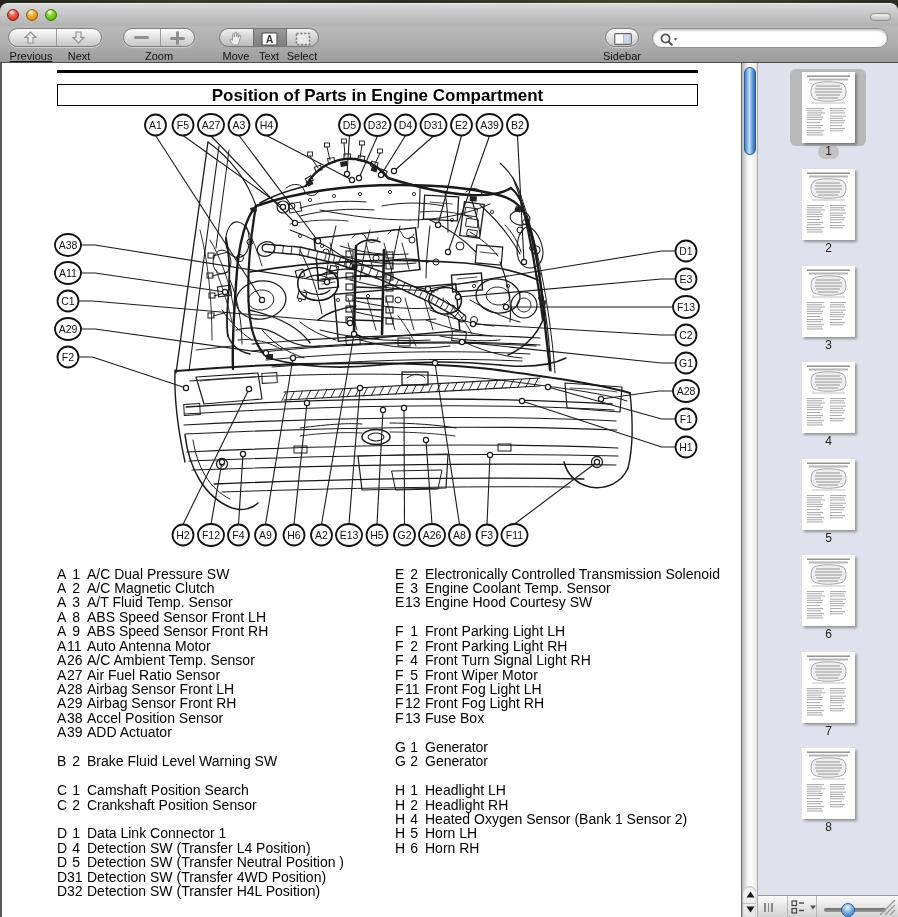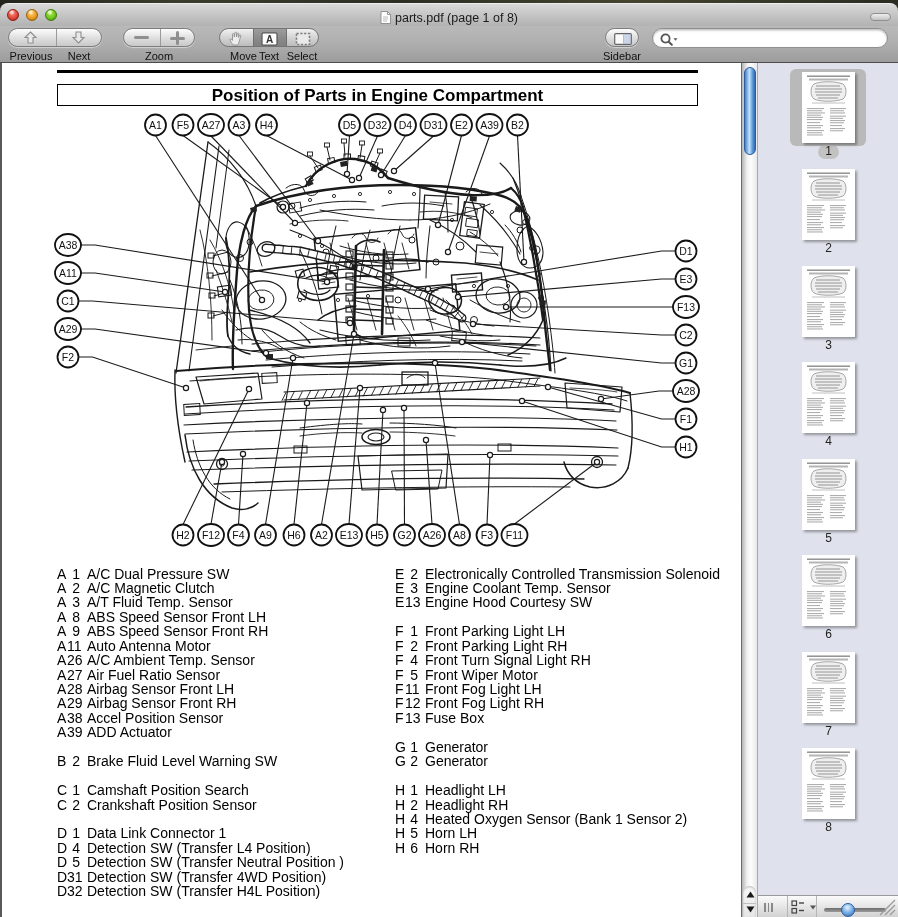--- a/index.html
+++ b/index.html
@@ -45,39 +45,34 @@
 
 </style>
 </head>
 <body>
 <div id="win">
   <div id="strip" class="abs"></div>
   <div id="titlebar" class="abs">
     <div id="lr" class="light"></div>
       <div id="lo" class="light"></div>
       <div id="lg" class="light"></div>
-    <div id="wtitle" class="abs"><svg width="11" height="13" viewBox="0 0 11 13">
-          <path d="M1 0.5 h6.5 l3 3 V12.5 H1 Z" fill="#fdfdfd" stroke="#8a8a8a" stroke-width="0.9"></path>
-          <path d="M7.5 0.5 v3 h3" fill="none" stroke="#8a8a8a" stroke-width="0.9"></path>
-          <path d="M3 6 h5 M3 8 h5 M3 10 h4" stroke="#aaa" stroke-width="0.8"></path>
-        </svg>parts.pdf (page 1 of 8)</div>
     <div id="lozenge" class="abs"></div>
   </div>
   <div id="toolbar" class="abs">
 
     <div class="cap" style="left:8px;width:94px;">
       <div class="seg" style="left:47px;"></div>
       <svg class="abs" style="left:14px;top:2px;" width="15" height="13" viewBox="0 0 15 13">
           <path d="M7.5 1 L13 6.5 H10 V12 H5 V6.5 H2 Z" fill="#e8e8e8" stroke="#8f8f8f" stroke-width="1.1"></path>
         </svg>
       <svg class="abs" style="left:62px;top:2px;" width="15" height="13" viewBox="0 0 15 13">
           <path d="M7.5 12 L13 6.5 H10 V1 H5 V6.5 H2 Z" fill="#e8e8e8" stroke="#8f8f8f" stroke-width="1.1"></path>
         </svg>
     </div>
-    <div class="tlabel" style="left:4px;width:54px;">Previous</div>
+    <div class="tlabel" style="left:4px;width:54px;text-decoration:underline;">Previous</div>
     <div class="tlabel" style="left:60px;width:38px;">Next</div>
 
     <div class="cap" style="left:123px;width:72px;">
       <div class="seg" style="left:36px;"></div>
       <div class="abs" style="left:10px;top:7px;width:15px;height:3px;border-radius:2px;background:#8f8f8f;"></div>
       <div class="abs" style="left:46px;top:7.5px;width:15px;height:3px;border-radius:2px;background:#8f8f8f;"></div>
       <div class="abs" style="left:52px;top:2px;width:3px;height:14px;border-radius:2px;background:#8f8f8f;"></div>
     </div>
     <div class="tlabel" style="left:139px;width:40px;">Zoom</div>
 
@@ -90,21 +85,21 @@
 
       <svg class="abs" style="left:41px;top:2.5px;" width="17" height="14" viewBox="0 0 17 14">
           <rect x="1" y="0.8" width="15" height="12.4" rx="1.5" fill="#fdfdfd" stroke="#555" stroke-width="1.2"></rect>
           <text x="8.5" y="10.6" font-size="10" font-weight="bold" fill="#333" text-anchor="middle" font-family="Liberation Sans">A</text>
         </svg>
 
       <svg class="abs" style="left:75px;top:2.5px;" width="16" height="14" viewBox="0 0 16 14">
           <rect x="1.5" y="1.5" width="13" height="11" fill="#e9e9e9" stroke="#7f7f7f" stroke-width="1.6" stroke-dasharray="2.2 1.6"></rect>
         </svg>
     </div>
-    <div class="tlabel" style="left:215px;width:42px;text-align:right;">Move</div>
+    <div class="tlabel" style="left:215px;width:42px;">Move</div>
     <div class="tlabel" style="left:254px;width:30px;">Text</div>
     <div class="tlabel" style="left:283px;width:38px;">Select</div>
 
     <div class="cap" style="left:605px;width:34px;">
       <svg class="abs" style="left:8px;top:3.5px;" width="18" height="12" viewBox="0 0 18 12">
           <rect x="0.7" y="0.7" width="16.6" height="10.6" rx="1" fill="#fafafa" stroke="#666" stroke-width="1.2"></rect>
           <rect x="9" y="1.3" width="7.7" height="9.4" fill="#a9b9d4"></rect>
           <path d="M9.8 3 h6 M9.8 5 h6 M9.8 7 h6 M9.8 9 h6" stroke="#f0f2f8" stroke-width="1"></path>
         </svg>
     </div>

